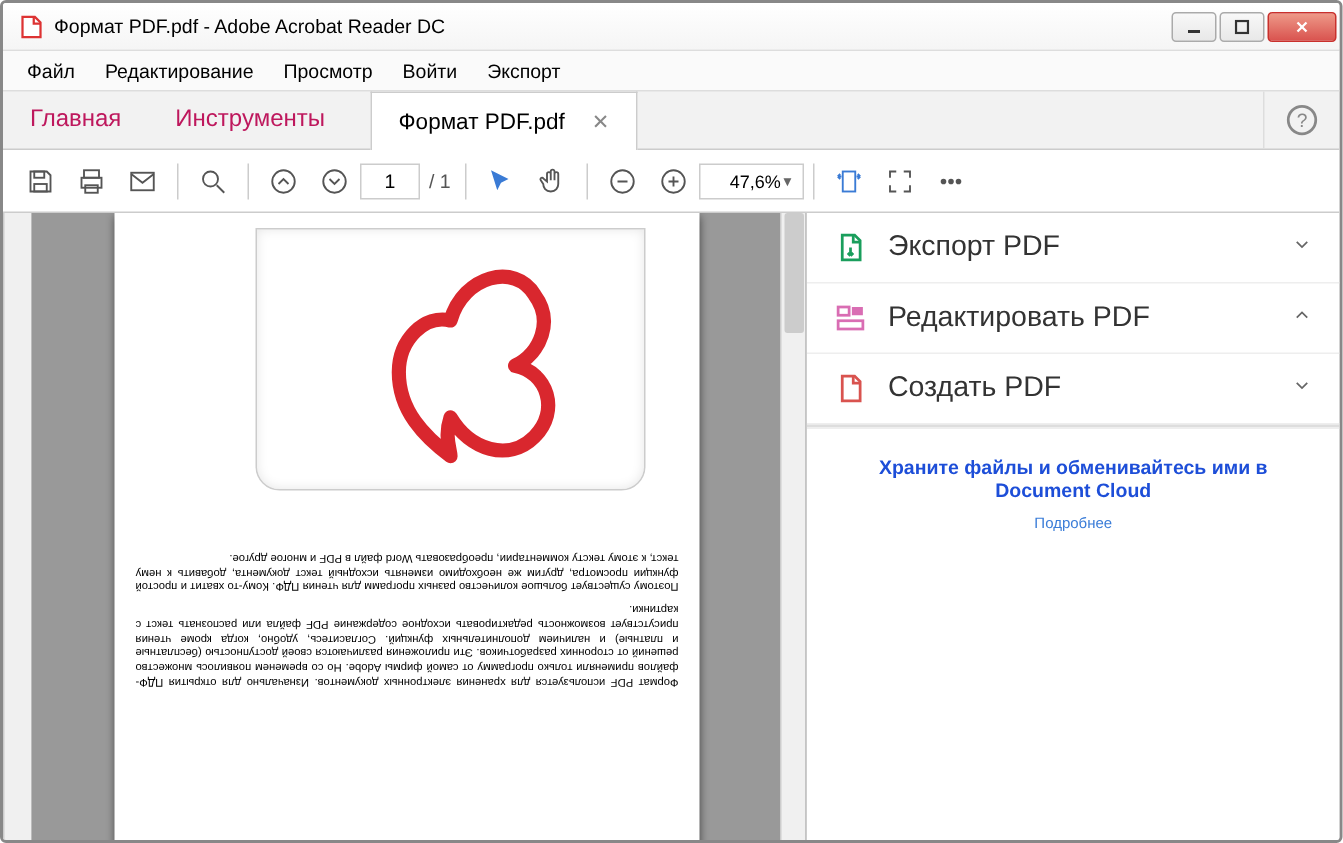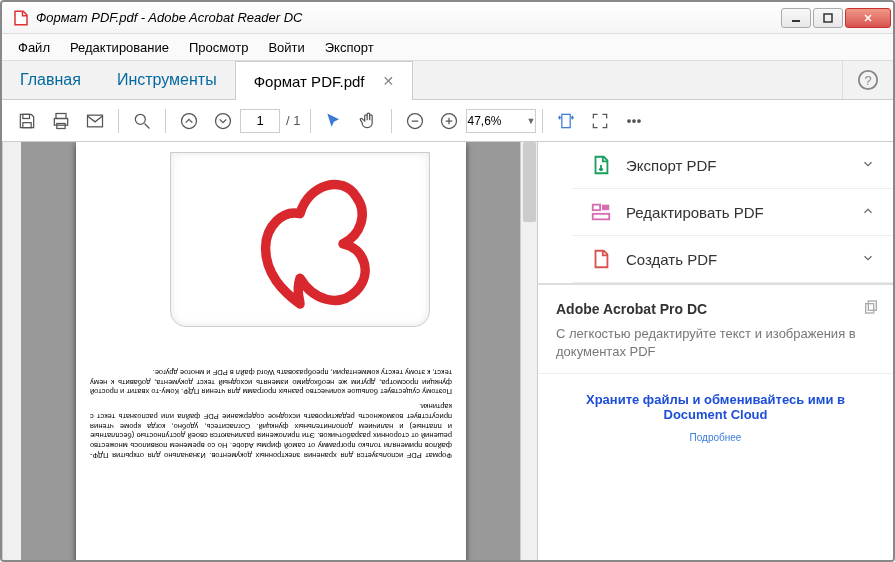--- a/index.html
+++ b/index.html
@@ -1,66 +1,66 @@
 <!DOCTYPE html>
 <html><head>
 <meta charset="utf-8">
 <style>
 * { margin:0; padding:0; box-sizing:border-box; font-family:"Segoe UI",Arial,sans-serif; }
 body { background:#fff; width:895px; height:562px; overflow:hidden; border:2px solid #888; border-radius:4px; position:relative; }
 
 
-.titlebar { height:32px; background:linear-gradient(#fff,#f5f5f5); display:flex; align-items:center; padding:0 2px 0 10px; border-bottom:1px solid #ddd;font-style:italic; }
+.titlebar { height:32px; background:linear-gradient(#fff,#f5f5f5); display:flex; align-items:center; padding:0 2px 0 10px; border-bottom:1px solid #ddd; }
 .titlebar .app-icon { width:18px; height:18px; margin-right:6px; }
 .titlebar .title { font-size:13px; color:#000; flex:1; }
 .titlebar .win-controls { display:flex; gap:2px; }
 .win-btn { width:30px; height:20px; border:1px solid #aaa; background:linear-gradient(#f8f8f8,#e8e8e8); border-radius:3px; display:flex; align-items:center; justify-content:center; cursor:pointer; }
 .win-btn.close { background:linear-gradient(#e98,#d9534f); border-color:#c9302c; color:#fff; width:46px; }
 .win-btn svg { width:10px; height:10px; }
 
 
 .menubar { height:26px; display:flex; align-items:center; padding:0 6px; background:#fafafa; font-size:13px;text-align:right; }
 .menu-item { padding:3px 10px; cursor:pointer; }
 
 
 .tabrow { height:40px; background:#f2f2f2; display:flex; align-items:stretch; border-top:1px solid #ddd; border-bottom:1px solid #ccc; }
-.home-tab,.tools-tab { display:flex; align-items:center; padding:0 18px; font-size:16px; color:#0369a1; cursor:pointer; }
-.doc-tab { display:flex; align-items:center; padding:0 18px; font-size:15px; background:#fff; border-top:1px solid #ccc; border-left:1px solid #ccc; border-right:1px solid #ccc; margin-left:0; margin-bottom:-1px; }
+.home-tab,.tools-tab { display:flex; align-items:center; padding:0 18px; font-size:16px; color:#be185d; cursor:pointer; }
+.doc-tab { display:flex; align-items:center; padding:0 18px; font-size:15px; background:#fff; border-top:1px solid #ccc; border-left:1px solid #ccc; border-right:1px solid #ccc; margin-left:12px; margin-bottom:-1px; }
 .doc-tab .x { margin-left:18px; color:#888; cursor:pointer; font-size:14px; }
 .tabrow .spacer { flex:1; }
 .tabrow .help,.tabrow .login { display:flex; align-items:center; padding:0 14px; cursor:pointer; color:#555; }
 .tabrow .help { border-left:1px solid #ddd; }
 .tabrow .login { border-left:1px solid #ddd; font-size:16px; font-weight:500; }
 
 
 .toolbar { height:42px; background:#fff; border-bottom:1px solid #ccc; display:flex; align-items:center; padding:0 8px; }
 .tbtn { width:34px; height:34px; display:flex; align-items:center; justify-content:center; color:#555; cursor:pointer; border-radius:3px; }
 .tbtn svg { width:20px; height:20px; fill:none; stroke:currentColor; stroke-width:1.5; }
 .tsep { width:1px; height:24px; background:#ccc; margin:0 6px; }
 .page-input { width:40px; height:24px; border:1px solid #ccc; text-align:center; font-size:13px; }
 .page-of { font-size:13px; color:#555; margin:0 4px 0 6px; }
-.zoom-select { width:70px; height:24px; border:1px solid #ccc; font-size:12px; padding:0 0; background:#fff; display:flex; align-items:center; justify-content:space-between; cursor:pointer; }
+.zoom-select { width:70px; height:24px; border:1px solid #ccc; font-size:12px; padding:0 19px; background:#fff; display:flex; align-items:center; justify-content:space-between; cursor:pointer; }
 .zoom-select .caret { font-size:9px; color:#666; }
 
 
 .main { display:flex; height:calc(100% - 32px - 26px - 40px - 42px); }
 .docview { flex:1; background:#888; position:relative; overflow:hidden; display:flex; }
 .doc-scroll { flex:1; overflow:auto; background:#999; padding:0 24px; }
 .page { background:#fff; width:390px; min-height:500px; margin:0 auto; box-shadow:0 2px 6px rgba(0,0,0,0.6); padding:10px 14px; position:relative; }
 .page .logo-box { width:260px; height:175px; background:#fff; border:1px solid #ccc; border-radius:0 0 16px 16px; margin-left:80px; display:flex; align-items:center; justify-content:center; box-shadow:inset 0 0 8px rgba(0,0,0,0.1); }
 .page .logo-box svg { width:180px; height:155px; }
 .page .bodytxt { margin-top:40px; transform:scaleY(-1) scaleX(-1); font-size:7.5px; line-height:1.3; color:#000; text-align:justify; }
 .page .bodytxt p { margin-bottom:5px; }
 .vstrip { width:19px; background:#f0f0f0; border-left:1px solid #ccc; cursor:pointer; }
 .vscrollbar { width:17px; background:#f0f0f0; border-left:1px solid #ccc; position:relative; }
 .vscrollbar .thumb { position:absolute; left:2px; width:13px; top:0; height:80px; background:#ccc; border-radius:2px; }
 
 
 .sidepanel { width:356px; background:#fff; border-left:1px solid #ccc; display:flex; flex-direction:column; }
-.sp-item { display:flex; align-items:center; padding:12px 18px; font-size:15px; color:#333; cursor:pointer; border-bottom:1px solid #eee;margin-left:34px; }
+.sp-item { display:flex; align-items:center; padding:12px 18px; font-size:19px; color:#333; cursor:pointer; border-bottom:1px solid #eee; }
 .sp-item .sp-icon { width:22px; height:22px; margin-right:14px; }
 .sp-item .sp-label { flex:1; }
 .sp-item .chev { color:#666; }
 .sp-divider { height:2px; background:#ddd; }
 .sp-promo { padding:16px 18px 12px; position:relative; }
 .sp-promo h4 { font-size:14px; color:#333; font-weight:600; margin-bottom:8px; }
 .sp-promo p { font-size:13px; color:#777; line-height:1.4; }
 .sp-promo .dup { position:absolute; top:14px; right:14px; color:#aaa; cursor:pointer; }
 .sp-cloud { padding:18px; text-align:center; border-top:1px solid #eee; }
 .sp-cloud .cl1 { font-size:13px; font-weight:600; color:#1d4ed8; margin-bottom:10px; }
@@ -262,26 +262,18 @@
       <span class="sp-icon"><svg viewBox="0 0 24 24">
             <path d="M6 3h9l4 4v14H6z" fill="none" stroke="#d9534f" stroke-width="2"></path>
             <path d="M14 3v5h5" fill="none" stroke="#d9534f" stroke-width="2"></path>
           </svg></span>
       <span class="sp-label">Создать PDF</span>
       <span class="chev"><svg width="14" height="14" viewBox="0 0 24 24">
             <path d="M6 9l6 6 6-6" fill="none" stroke="#666" stroke-width="2"></path>
           </svg></span>
     </div>
     <div class="sp-divider"></div>
-    <div class="sp-promo">
-      <span class="dup"><svg width="16" height="16" viewBox="0 0 24 24">
-            <rect x="8" y="3" width="12" height="14" fill="none" stroke="#aaa" stroke-width="2"></rect>
-            <rect x="4" y="7" width="12" height="14" fill="none" stroke="#aaa" stroke-width="2"></rect>
-          </svg></span>
-      <h4>Adobe Acrobat Pro DC</h4>
-      <p>С легкостью редактируйте текст и изображения в документах PDF</p>
-    </div>
     <div class="sp-cloud">
       <div class="cl1">Храните файлы и обменивайтесь ими в Document Cloud</div>
       <div class="cl2">Подробнее</div>
     </div>
   </div>
 </div>
 
 </body></html>

